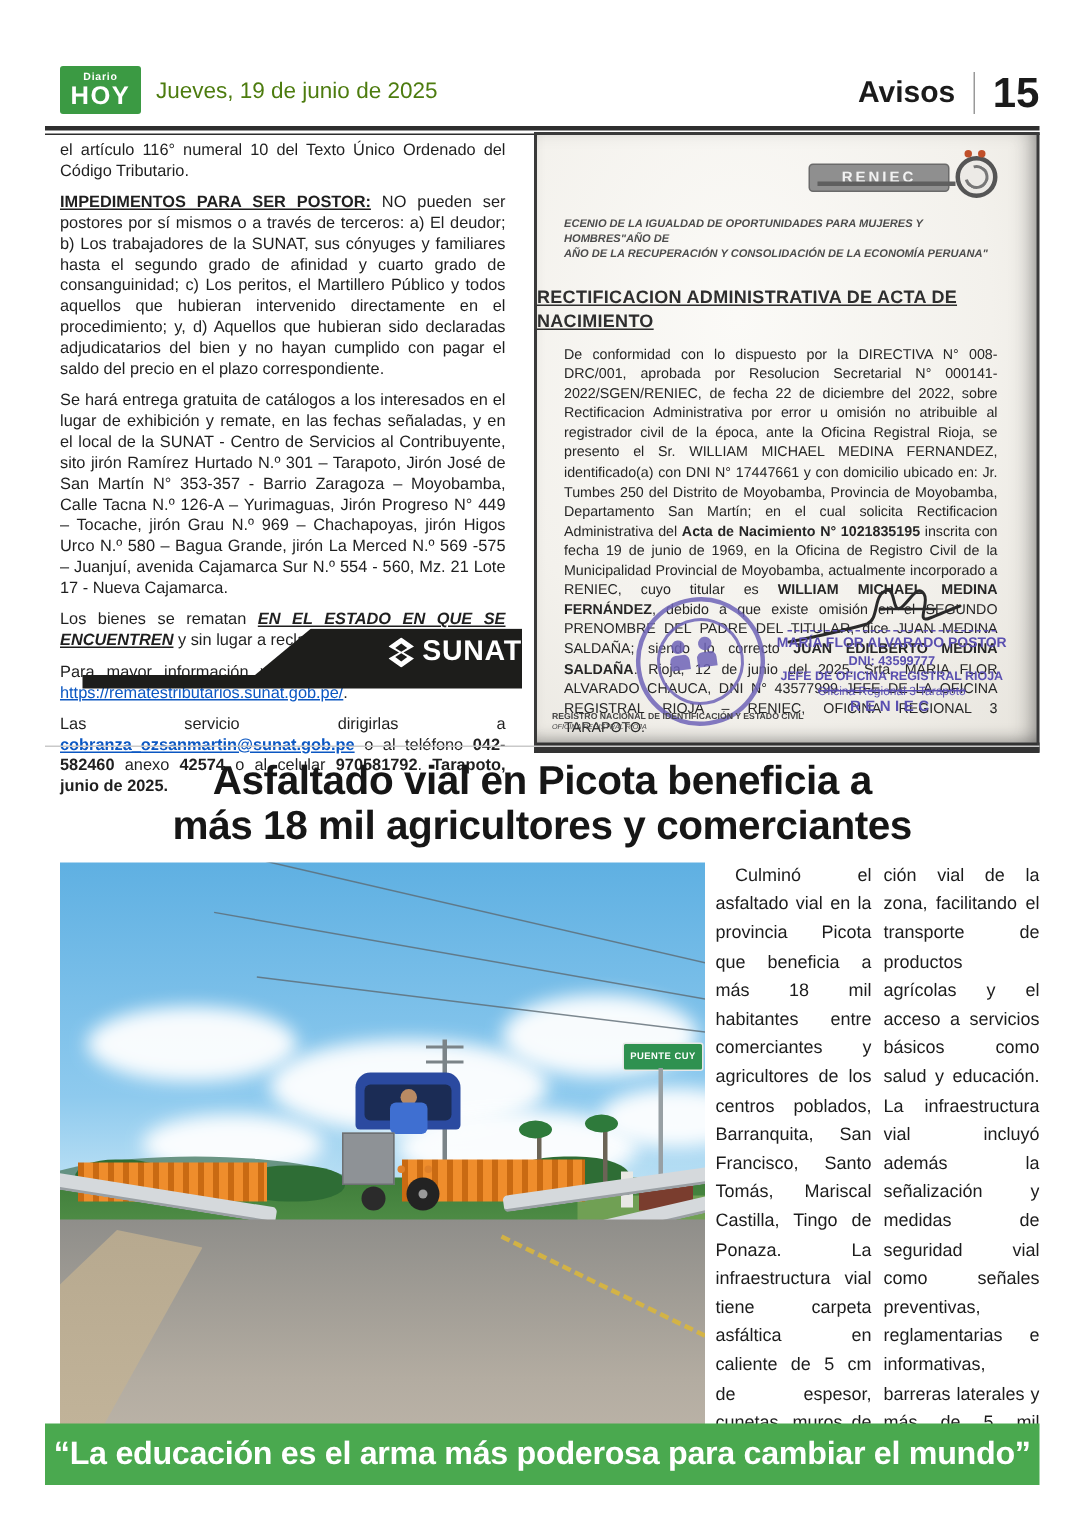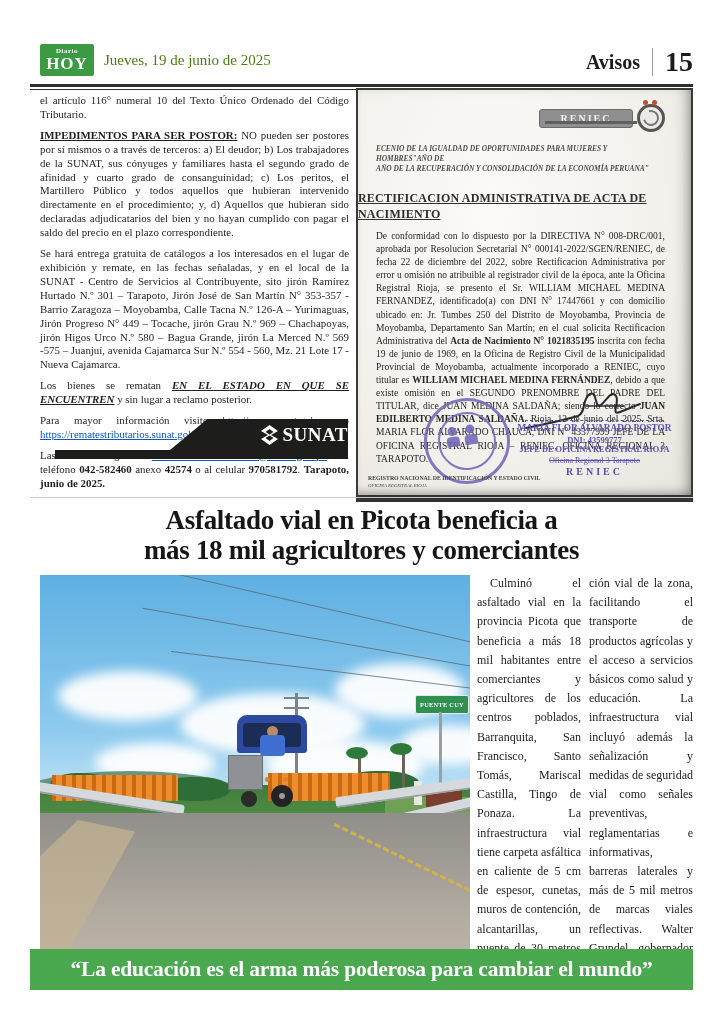--- a/index.html
+++ b/index.html
@@ -1,36 +1,36 @@
 <!DOCTYPE html>
 <html><head>
 <meta charset="utf-8">
 <style>
   html,body{margin:0;padding:0;background:#ffffff;}
   .page{position:relative;width:723px;height:1024px;margin:0 auto;background:#fff;
-        font-family:Liberation Serif, serif;color:#1f1f1f;overflow:hidden;}
+        font-family:Liberation Sans, sans-serif;color:#1f1f1f;overflow:hidden;}
 
   
   .masthead{position:absolute;left:40px;top:44px;right:30px;height:36px;}
   .logo{position:absolute;left:0;top:0;width:54px;height:32px;background:#3b9a43;border-radius:2px;
         display:flex;flex-direction:column;align-items:center;justify-content:center;line-height:1;}
   .logo .lt{font-size:7px;font-weight:bold;color:#fff;letter-spacing:.5px;}
   .logo .lm{font-size:17px;font-weight:bold;color:#fff;letter-spacing:1px;}
   .issue-date{position:absolute;left:64px;top:8px;font-size:15px;color:#4d7c0f;}
   .head-right{position:absolute;right:0;top:2px;display:flex;align-items:center;}
   .section-name{font-size:20px;font-weight:bold;color:#1b1b1b;}
   .vdiv{width:1px;height:28px;background:#999;margin:0 12px;}
   .pagenum{font-size:28px;font-weight:bold;color:#1b1b1b;}
   .head-rule{position:absolute;left:30px;right:30px;top:84px;height:2px;
              border-top:3px solid #2e2e2e;border-bottom:1px solid #2e2e2e;}
 
   
   .legal-col{position:absolute;left:40px;top:94px;width:309px;font-size:10.9px;line-height:13.9px;
              text-align:justify;color:#1f1f1f;}
-  .legal-col p{margin:0 0 7px 0;}
+  .legal-col p{margin:0 12px 7px 0;}
   .lead-u{font-weight:bold;text-decoration:underline;}
   .em-estado{font-weight:bold;font-style:italic;text-decoration:underline;}
   .plink{color:#0b57c2;text-decoration:underline;}
   .plink.bold{font-weight:bold;}
   .bold{font-weight:bold;}
 
   
   .sunat-quad{position:absolute;left:170px;top:419px;width:178px;height:31px;background:#1d1d1b;
               clip-path:polygon(21% 0,100% 0,100% 100%,0 100%);
               display:flex;align-items:center;justify-content:flex-end;box-sizing:border-box;}

